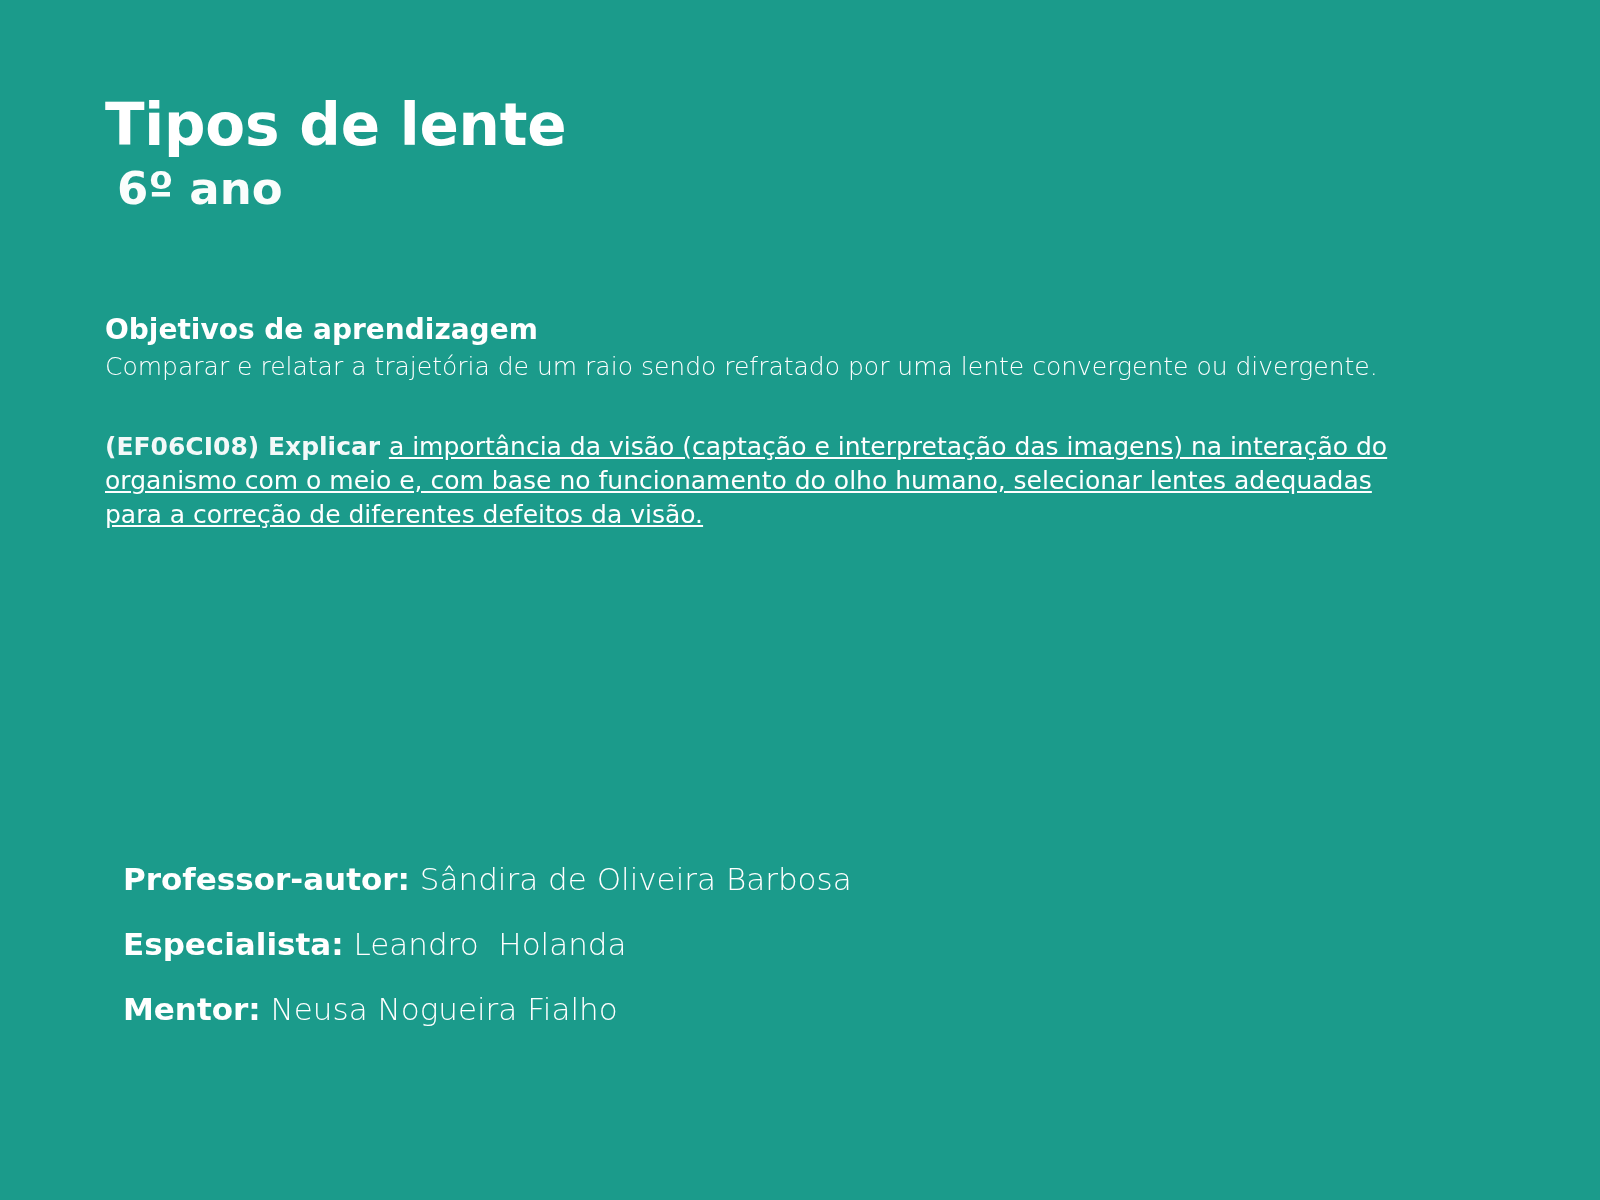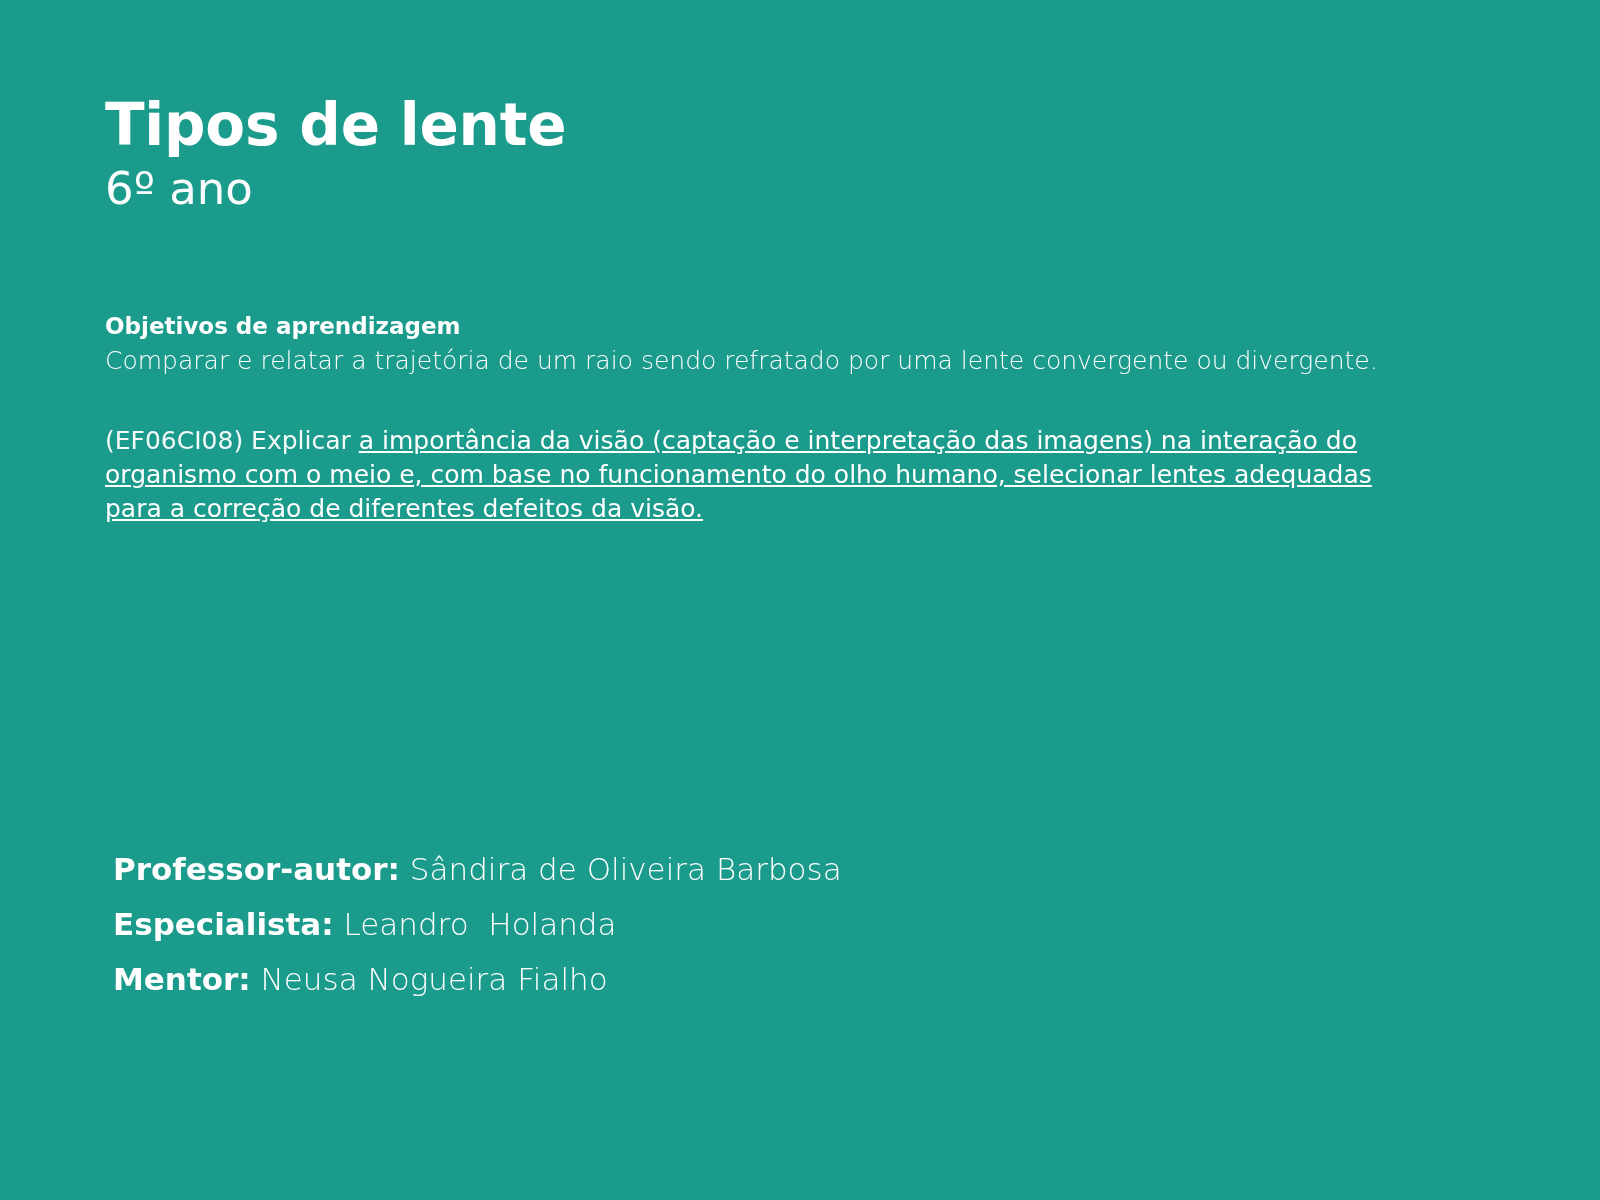--- a/index.html
+++ b/index.html
@@ -39,24 +39,24 @@
     font-weight: 700;
     line-height: 1.03;
     letter-spacing: -0.2px;
     color: #ffffff;
     margin: 0;
     white-space: nowrap;
   }
   .deck-subtitle {
     font-family: "DejaVu Sans", sans-serif;
     font-size: 45px;
-    font-weight: 400;
+    font-weight: 700;
     line-height: 1.18;
     color: #ffffff;
-    margin: 6px 0 0 0;
+    margin: 6px 0 0 12px;
     white-space: nowrap;
     opacity: 0.98;
   }
 
   
   .content {
     position: absolute;
     left: 105px;
     top: 312px;
     width: 1325px;
@@ -64,60 +64,60 @@
 
   .section {
     margin: 0 0 46px 0;
   }
   .section:last-of-type {
     margin-bottom: 0;
   }
 
   .section-heading {
     font-family: "DejaVu Sans", sans-serif;
-    font-size: 23px;
+    font-size: 28px;
     font-weight: 700;
     line-height: 1.3;
     color: #ffffff;
     margin: 0 0 2px 0;
   }
 
   .section-body {
     font-family: "DejaVu Sans", sans-serif;
     font-size: 25px;
     font-weight: 300;
     line-height: 1.36;
     color: #ffffff;
     margin: 0;
   }
 
   
   .code-lead {
-    font-weight: 400;
+    font-weight: 700;
     opacity: 0.95;
   }
   .skill-rest {
     font-weight: 400;
     text-decoration: underline;
   }
 
   
   .credits {
     position: absolute;
     left: 105px;
     top: 838px;
     width: 1325px;
   }
   .credit-line {
     font-family: "DejaVu Sans", sans-serif;
     font-size: 31px;
     font-weight: 300;
     line-height: 1.52;
     color: #ffffff;
-    margin: 8px;
+    margin: 18px;
     white-space: nowrap;
   }
   .credit-role {
     font-weight: 700;
   }
   .credit-name {
     font-weight: 300;
     white-space: pre;
   }
 </style>

